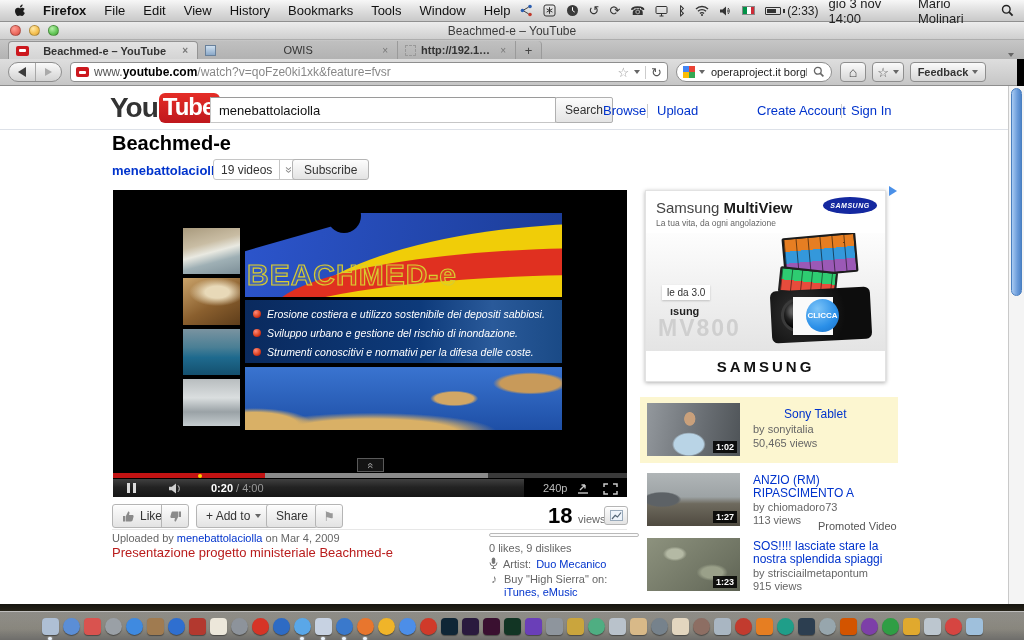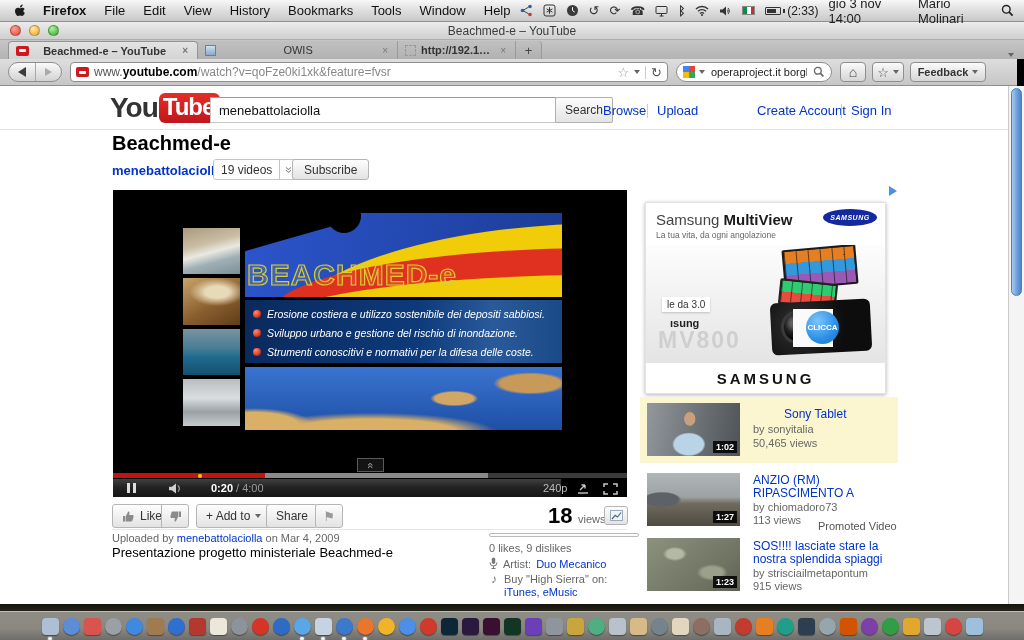--- a/index.html
+++ b/index.html
@@ -133,21 +133,21 @@
        radial-gradient(90px 26px at 3% 92%, #d9b066 48%, rgba(0,0,0,0) 65%),
        linear-gradient(#3a74d0,#1e4fa6);}
   .collapse{position:absolute;left:244px;top:268px;width:27px;height:14px;background:#141414;border:1px solid #5a5a5a;
             display:flex;align-items:center;justify-content:center;}
   .chev-up{display:inline-block;transform:rotate(90deg);font-size:11px;line-height:1;color:#aaa;}
 
   .progress{position:absolute;left:0;top:283px;width:514px;height:5px;background:#3a3a3a;}
   .pbuf{position:absolute;left:0;top:0;height:5px;width:73%;background:#8a8a8a;}
   .pplayed{position:absolute;left:0;top:0;height:5px;width:29.5%;background:#c21313;}
   .pdot{position:absolute;left:16.5%;top:0.5px;width:4px;height:4px;background:#ffcf00;border-radius:50%;}
-  .controls{position:absolute;left:0;top:288px;width:448px;height:19px;
+  .controls{position:absolute;left:0;top:288px;width:411px;height:19px;
             background:linear-gradient(#404040,#232323 45%,#161616);border-top:1px solid #000;
             display:flex;align-items:center;color:#ccc;}
   .pause{display:flex;gap:3px;margin-left:14px;}
   .pause i{width:3px;height:10px;background:#ddd;}
   .cvol{margin-left:32px;display:flex;align-items:center;}
   .ctime{margin-left:28px;font-size:11px;color:#999;}
   .ctime b{color:#fff;}
   .cq{position:absolute;left:430px;font-size:11px;color:#bbb;}
   .cpop{position:absolute;left:463px;top:3px;}
   .cfs{position:absolute;left:490px;top:4px;}
@@ -161,33 +161,33 @@
   .baddto{left:196px;}
   .bshare{left:266px;}
   .bflag{left:315px;width:28px;justify-content:center;padding:0;color:#999;font-size:13px;}
   .views18{position:absolute;left:548px;top:417px;font-size:22px;font-weight:bold;color:#000;}
   .viewsw{position:absolute;left:578px;top:427px;font-size:11px;color:#666;}
   .bstats{left:604px;top:420px;width:24px;height:19px;justify-content:center;padding:0;}
 
   .divline{position:absolute;left:112px;top:443px;width:515px;border-top:1px solid #e7e7e7;}
   .upline{position:absolute;left:112px;top:446px;font-size:11px;color:#666;}
   .upline a{color:#0033cc;}
-  .desc{position:absolute;left:112px;top:459px;font-size:13px;color:#000000;}
+  .desc{position:absolute;left:112px;top:459px;font-size:13px;color:#b91c1c;}
 
   .ratio{position:absolute;left:489px;top:447px;width:150px;height:4px;border:1px solid #b9b9b9;border-radius:2px;background:#fbfbfb;}
   .likesum{position:absolute;left:489px;top:456px;font-size:11px;color:#666;}
   .artist{position:absolute;left:489px;top:471px;font-size:11px;color:#666;display:flex;gap:5px;align-items:center;}
   .artist a{color:#0033cc;}
   .buy{position:absolute;left:489px;top:487px;width:152px;font-size:11px;color:#666;padding-left:15px;line-height:13px;}
   .buy .nico{position:absolute;left:2px;top:0;color:#777;font-size:12px;}
   .buy a{color:#0033cc;}
 
   
   .adcard{position:absolute;left:645px;top:104px;width:241px;height:192px;background:#fff;border:1px solid #e2e2e2;
-          box-shadow:0 1px 4px rgba(0,0,0,.3);margin-top:12px;}
+          box-shadow:0 1px 4px rgba(0,0,0,.3);}
   .adchoices{position:absolute;left:889px;top:100px;width:0;height:0;border-top:5px solid transparent;
              border-bottom:5px solid transparent;border-left:8px solid #4a90e8;}
   .adtitle{position:absolute;left:10px;top:8px;font-size:15px;color:#444;}
   .adtitle b{color:#1a1a1a;}
   .adtag{position:absolute;left:10px;top:27px;font-size:8.5px;color:#666;}
   .adbadge{position:absolute;right:8px;top:6px;width:54px;height:17px;background:#1428a0;border-radius:50%;
            display:flex;align-items:center;justify-content:center;color:#fff;font-size:7px;font-weight:bold;font-style:italic;letter-spacing:.5px;}
   .adhero{position:absolute;left:0;top:42px;width:239px;height:118px;background:linear-gradient(#fdfdfd,#e4e4e4);overflow:hidden;}
   .adscreen{position:absolute;right:28px;top:2px;width:74px;height:40px;background:#0c0c0c;border:2px solid #1c1c1c;
             transform:rotate(-5deg);border-radius:2px;

